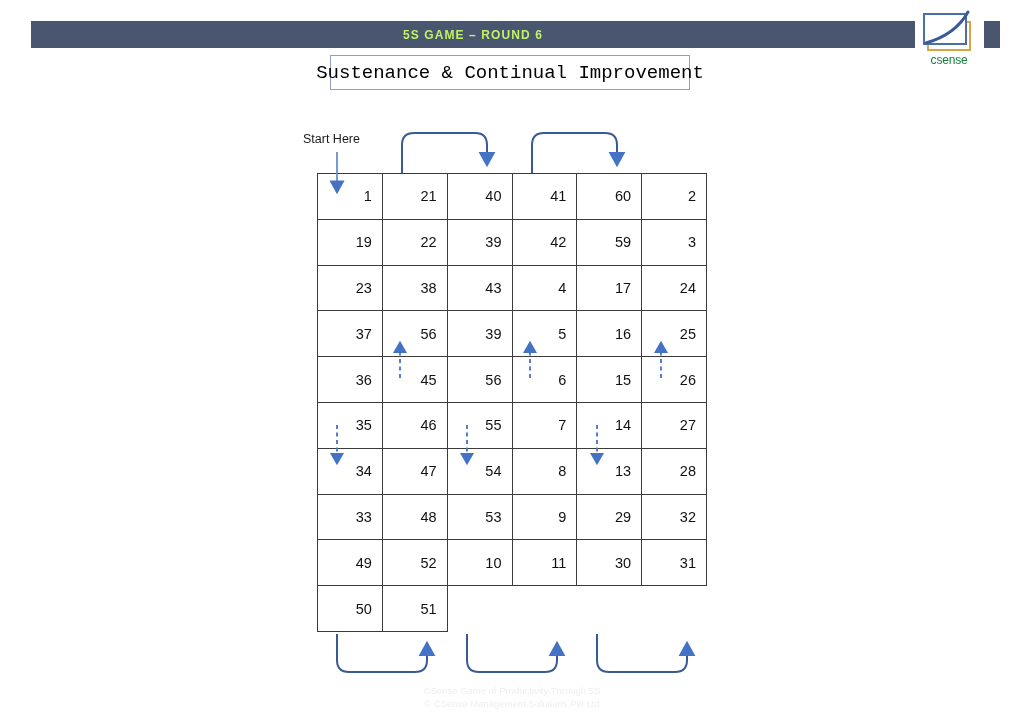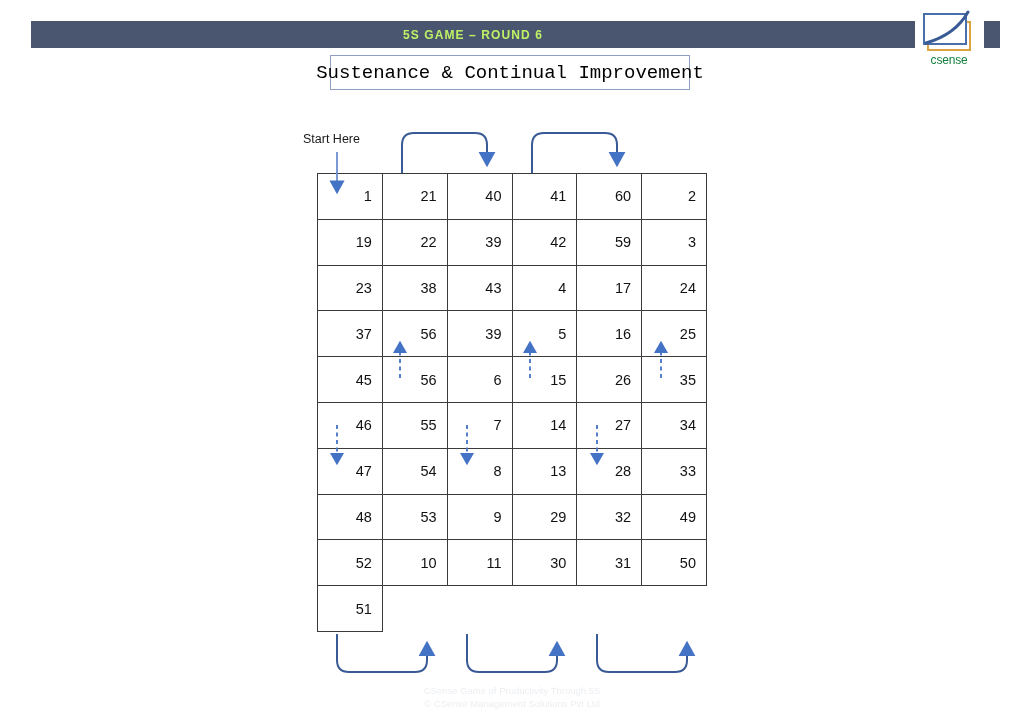--- a/index.html
+++ b/index.html
@@ -194,20 +194,21 @@
       <div class="cell">43</div>
       <div class="cell">4</div>
       <div class="cell">17</div>
       <div class="cell">24</div>
       <div class="cell">37</div>
       <div class="cell">56</div>
       <div class="cell">39</div>
       <div class="cell">5</div>
       <div class="cell">16</div>
       <div class="cell">25</div>
+      <div class="cell">36</div>
       <div class="cell">45</div>
       <div class="cell">56</div>
       <div class="cell">6</div>
       <div class="cell">15</div>
       <div class="cell">26</div>
       <div class="cell">35</div>
       <div class="cell">46</div>
       <div class="cell">55</div>
       <div class="cell">7</div>
       <div class="cell">14</div>

